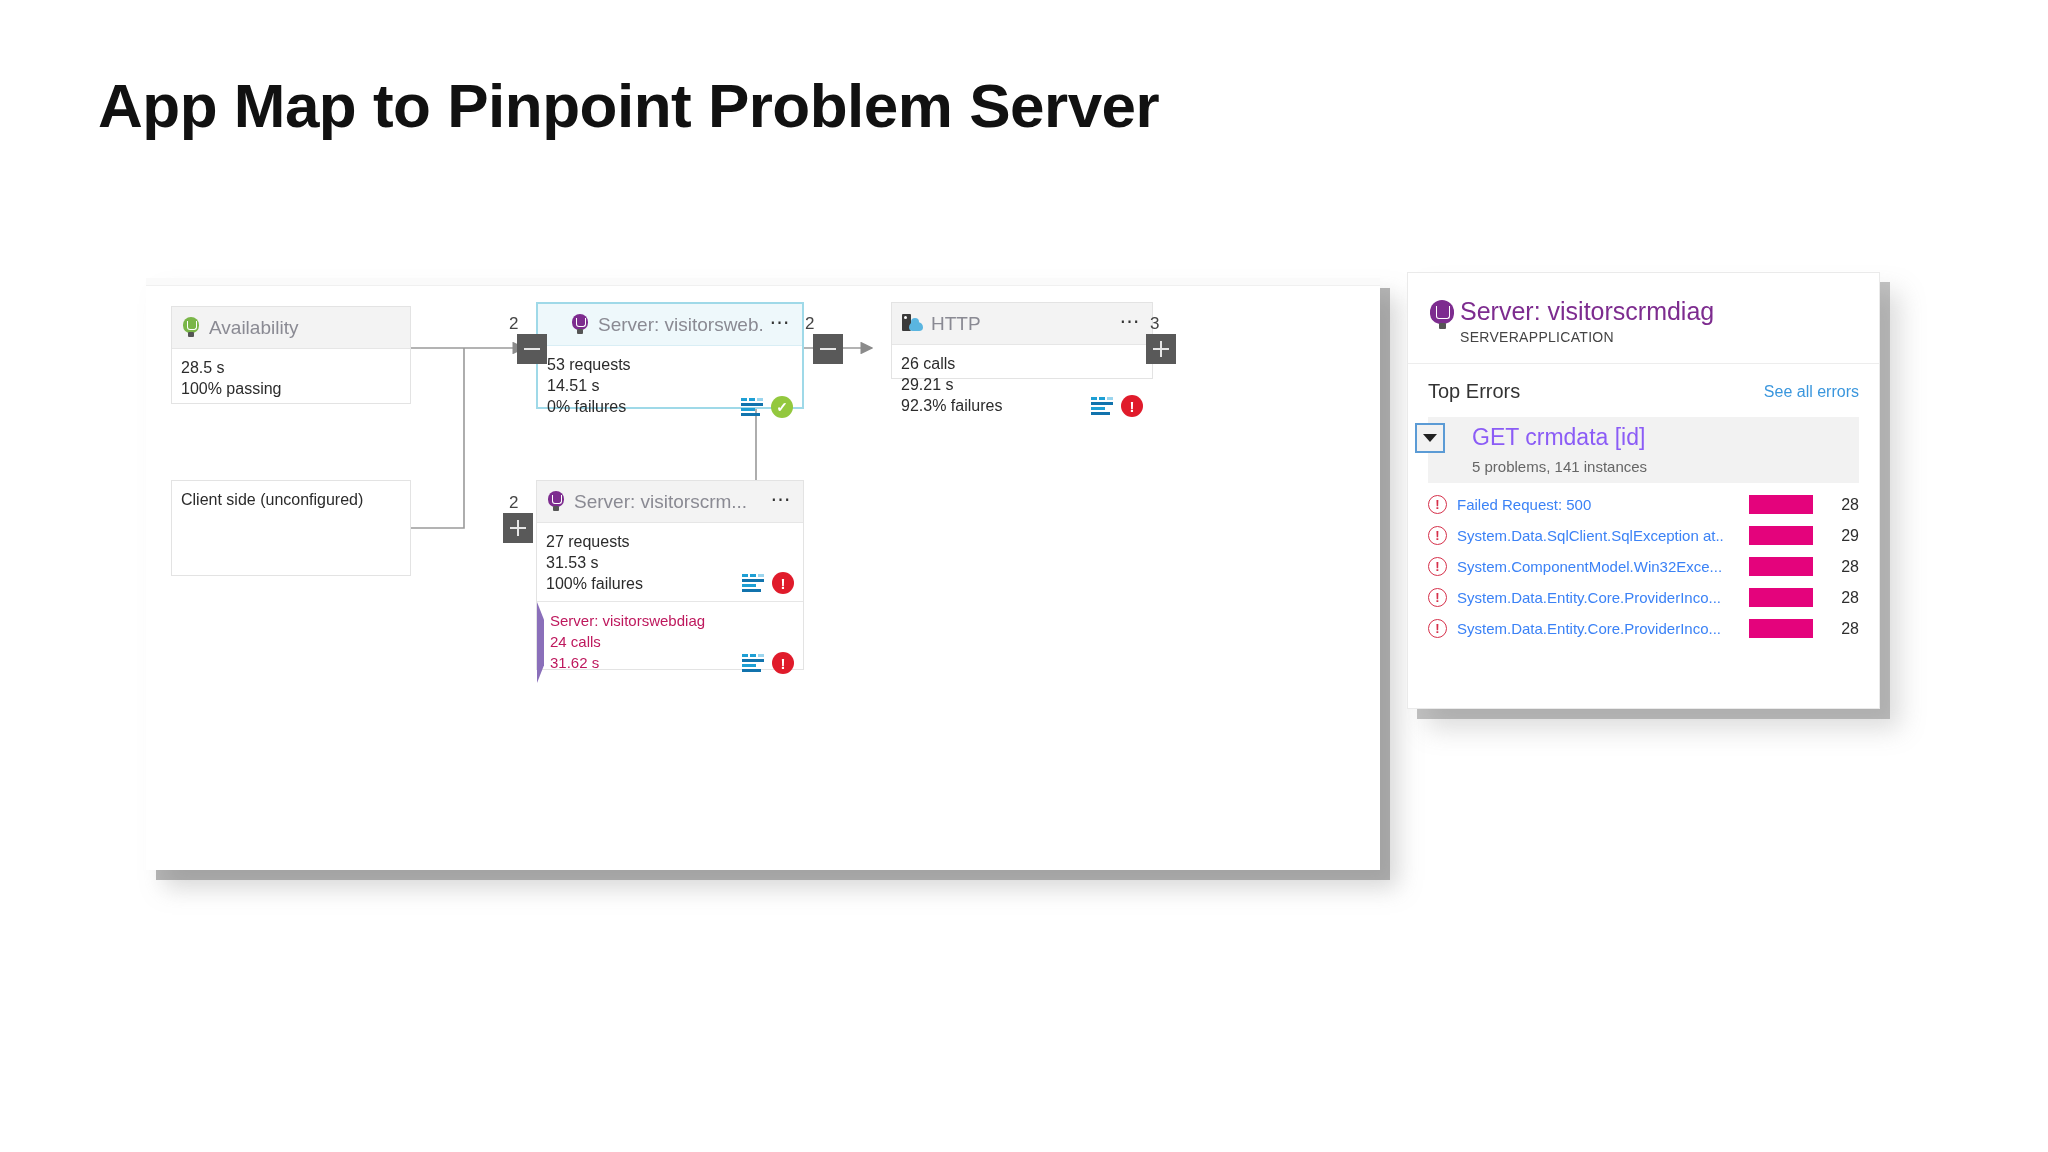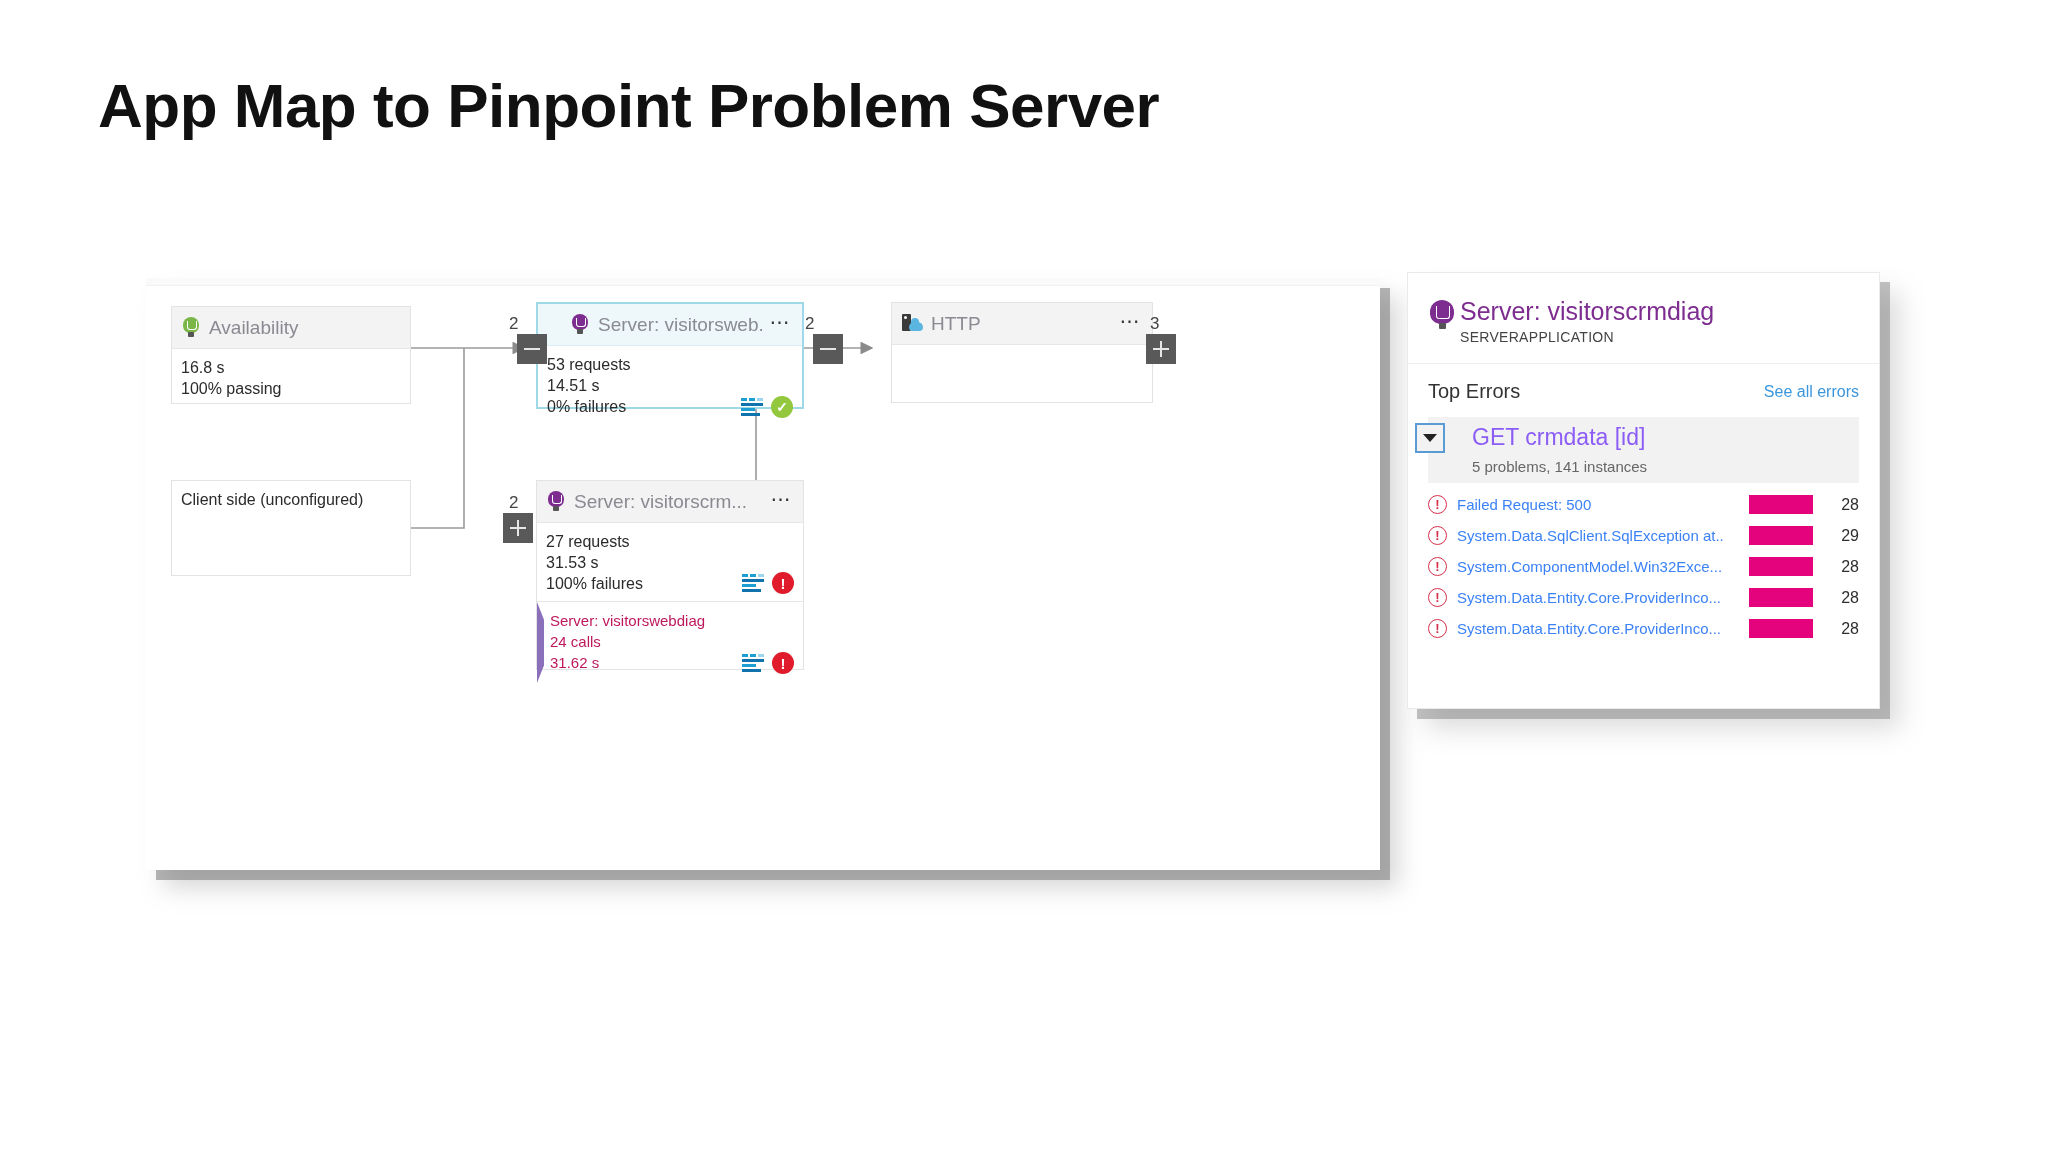--- a/index.html
+++ b/index.html
@@ -269,21 +269,21 @@
 
     <div class="node" style="left:25px; top:28px; width:240px; height:98px;">
       <div class="node-head">
         <span class="ico">
           <span class="bulb-body green"></span>
             <span class="bulb-base"></span>
         </span>
         <span class="node-title">Availability</span>
       </div>
       <div class="node-body">
-        <div class="metric">16.8 s</div>
+        <div class="metric">28.5 s</div>
         <div class="metric">100% passing</div>
       </div>
     </div>
 
     <div class="node" style="left:25px; top:202px; width:240px; height:96px;">
       <div class="node-body">
         <div class="metric">Client side (unconfigured)</div>
       </div>
     </div>
 
@@ -351,28 +351,44 @@
               <i></i>
               <i></i>
               <i></i>
               <i></i>
             </span>
           <span class="badge err"></span>
         </div>
       </div>
     </div>
 
-    <div class="node" style="left:745px; top:24px; width:262px; height:101px;">
+    <div class="node" style="left:745px; top:24px; width:262px; height:77px;">
       <div class="node-head">
         <span class="ico-http">
           <span class="http-srv"></span>
             <span class="http-cloud"></span>
         </span>
         <span class="node-title">HTTP</span>
         <span class="dots">⋯</span>
+      </div>
+      <div class="node-body">
+        <div class="metric">26 calls</div>
+        <div class="metric">29.21 s</div>
+        <div class="metric">92.3% failures</div>
+        <div class="statusrow">
+          <span class="chart-ico">
+              <i></i>
+              <i></i>
+              <i></i>
+              <i></i>
+              <i></i>
+              <i></i>
+            </span>
+          <span class="badge err"></span>
+        </div>
       </div>
     </div>
 
     <span class="edge-count" style="left:363px; top:36px;">2</span>
     <div class="toggle" style="left:371px; top:56px;">
       <span class="bar-h"></span>
     </div>
 
     <span class="edge-count" style="left:659px; top:36px;">2</span>
     <div class="toggle" style="left:667px; top:56px;">

